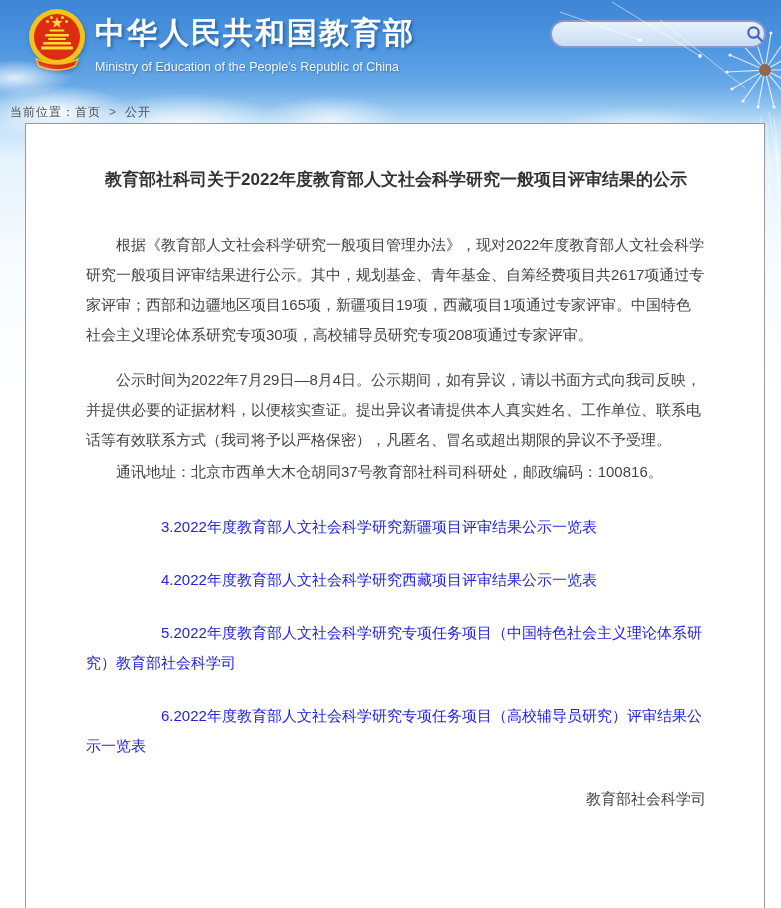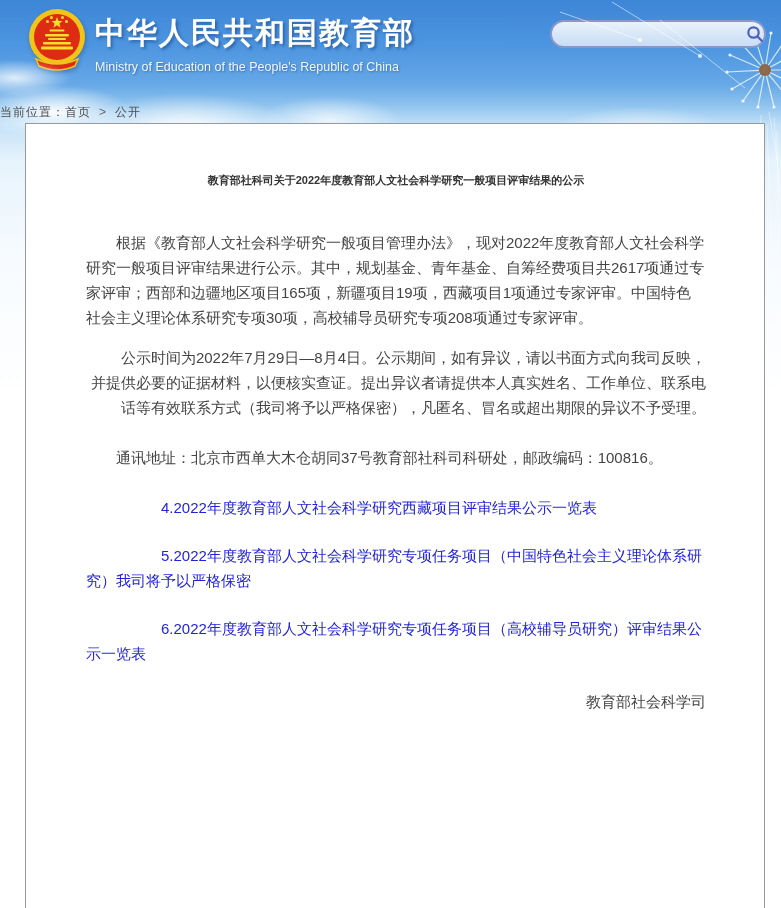--- a/index.html
+++ b/index.html
@@ -38,36 +38,36 @@
     background:linear-gradient(#e9f2fb,#c8ddf4);
     display:flex; align-items:center; z-index:3; }
   .search input { flex:1; border:0; background:transparent; outline:none;
     padding:0 4px 0 14px; font-size:13px; color:#345; }
   .search .mag { display:flex; align-items:center; padding-right:8px; cursor:pointer; }
 
   .seeds { position:absolute; top:0; left:0; width:781px; height:135px;
     z-index:4; pointer-events:none; }
 
   
-  .breadcrumb { position:absolute; top:104px; left:0; z-index:2;
+  .breadcrumb { position:absolute; top:104px; left:10px; z-index:2;
     font-size:12px; color:#4d4d4d; letter-spacing:1px; }
   .breadcrumb a { color:#4d4d4d; text-decoration:none; cursor:pointer; }
   .breadcrumb .sep { margin:0 8px; color:#6a6a6a; }
 
   
   .card { position:relative; z-index:2; margin:123px 16px 0 25px; width:740px;
     min-height:800px; background:#fff; border:1px solid #999;
     padding:44px 58px 30px 60px; }
 
-  .art-title { font-size:11px; font-weight:bold; color:#333;
+  .art-title { font-size:17px; font-weight:bold; color:#333;
     text-align:center; line-height:24px; margin-bottom:38px; }
 
-  .card p { font-size:15px; line-height:25px; color:#444; text-indent:2em; }
+  .card p { font-size:15px; line-height:30px; color:#444; text-indent:2em; }
   p.body-p1 { margin-bottom:15px; }
-  p.body-p2 { margin-bottom:25px;text-align:right; }
+  p.body-p2 { margin-bottom:2px; }
   p.contact { margin-bottom:25px; }
   p.att { margin-bottom:23px; }
   p.att-more { text-indent:5em; }
   .card a.doc-link { color:#2323dd; text-decoration:none; cursor:pointer; }
 
   p.sig { text-align:right; text-indent:0; margin-top:17px; color:#444; }
 </style>
 </head>
 <body>
 
@@ -168,19 +168,20 @@
 </div>
 
 <div class="card">
   <h1 class="art-title">教育部社科司关于2022年度教育部人文社会科学研究一般项目评审结果的公示</h1>
 
   <p class="body-p1">根据《教育部人文社会科学研究一般项目管理办法》，现对2022年度教育部人文社会科学研究一般项目评审结果进行公示。其中，规划基金、青年基金、自筹经费项目共2617项通过专家评审；西部和边疆地区项目165项，新疆项目19项，西藏项目1项通过专家评审。中国特色社会主义理论体系研究专项30项，高校辅导员研究专项208项通过专家评审。</p>
   <p class="body-p2">公示时间为2022年7月29日—8月4日。公示期间，如有异议，请以书面方式向我司反映，并提供必要的证据材料，以便核实查证。提出异议者请提供本人真实姓名、工作单位、联系电话等有效联系方式（我司将予以严格保密），凡匿名、冒名或超出期限的异议不予受理。</p>
 
   <p class="contact">通讯地址：北京市西单大木仓胡同37号教育部社科司科研处，邮政编码：100816。</p>
 
+  <p class="att att-more"><a class="doc-link">3.2022年度教育部人文社会科学研究新疆项目评审结果公示一览表</a></p>
   <p class="att att-more"><a class="doc-link">4.2022年度教育部人文社会科学研究西藏项目评审结果公示一览表</a></p>
-  <p class="att att-more"><a class="doc-link">5.2022年度教育部人文社会科学研究专项任务项目（中国特色社会主义理论体系研究）我司将予以严格保密</a></p>
+  <p class="att att-more"><a class="doc-link">5.2022年度教育部人文社会科学研究专项任务项目（中国特色社会主义理论体系研究）教育部社会科学司</a></p>
   <p class="att att-more"><a class="doc-link">6.2022年度教育部人文社会科学研究专项任务项目（高校辅导员研究）评审结果公示一览表</a></p>
 
   <p class="sig">教育部社会科学司</p>
 
 </div>
 
 </body></html>

